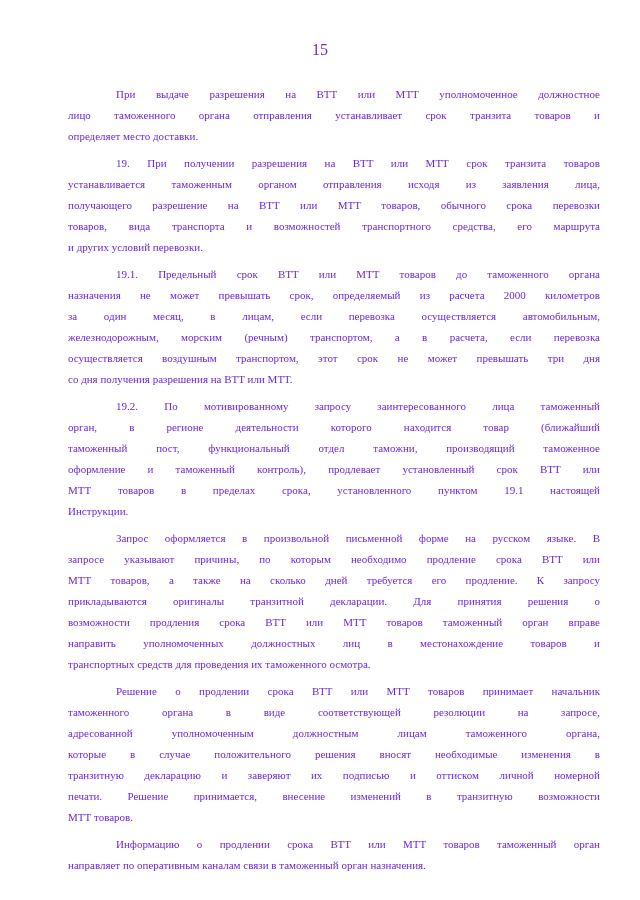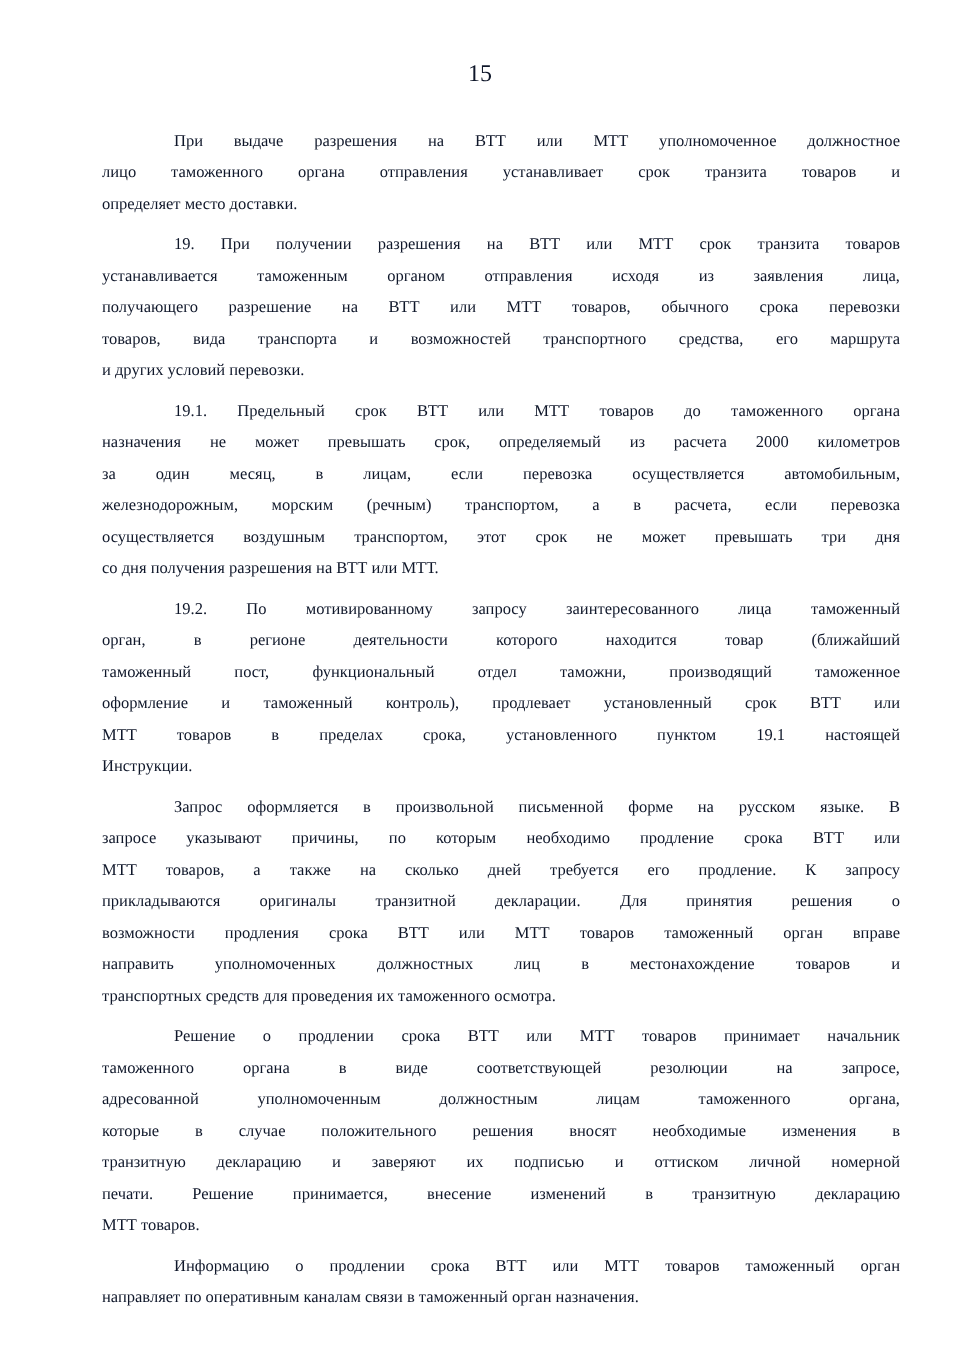--- a/index.html
+++ b/index.html
@@ -1,19 +1,19 @@
 <!DOCTYPE html>
 <html><head>
 <meta charset="utf-8">
 <style>
   html, body { margin: 0; padding: 0; background: #ffffff; }
   body { width: 640px; height: 900px; overflow: hidden; position: relative; }
   .page {
     position: absolute; left: 0; top: 0; width: 640px; height: 900px;
-    background: #ffffff; color: #0f172a;
+    background: #ffffff; color: #6d28d9;
     font-family: "Liberation Serif", "DejaVu Serif", serif;
     text-decoration: underline;
   }
   .page-number {
     position: absolute; top: 40px; left: 0; width: 640px;
     text-align: center; font-size: 16px; line-height: 20px;
   }
   .body {
     position: absolute; left: 68px; top: 84px; width: 532px;
   }
@@ -68,21 +68,21 @@
         <span class="line">возможности продления срока ВТТ или МТТ товаров таможенный орган вправе</span>
         <span class="line">направить уполномоченных должностных лиц в местонахождение товаров и</span>
         <span class="line last">транспортных средств для проведения их таможенного осмотра.</span>
       </div>
       <div class="para">
         <span class="line first">Решение о продлении срока ВТТ или МТТ товаров принимает начальник</span>
         <span class="line">таможенного органа в виде соответствующей резолюции на запросе,</span>
         <span class="line">адресованной уполномоченным должностным лицам таможенного органа,</span>
         <span class="line">которые в случае положительного решения вносят необходимые изменения в</span>
         <span class="line">транзитную декларацию и заверяют их подписью и оттиском личной номерной</span>
-        <span class="line">печати. Решение принимается, внесение изменений в транзитную декларацию</span>
+        <span class="line">печати. Решение принимается, внесение изменений в транзитную возможности</span>
         <span class="line last">МТТ товаров.</span>
       </div>
       <div class="para">
         <span class="line first">Информацию о продлении срока ВТТ или МТТ товаров таможенный орган</span>
         <span class="line last">направляет по оперативным каналам связи в таможенный орган назначения.</span>
       </div>
     </div>
 </div>
 
 </body></html>

